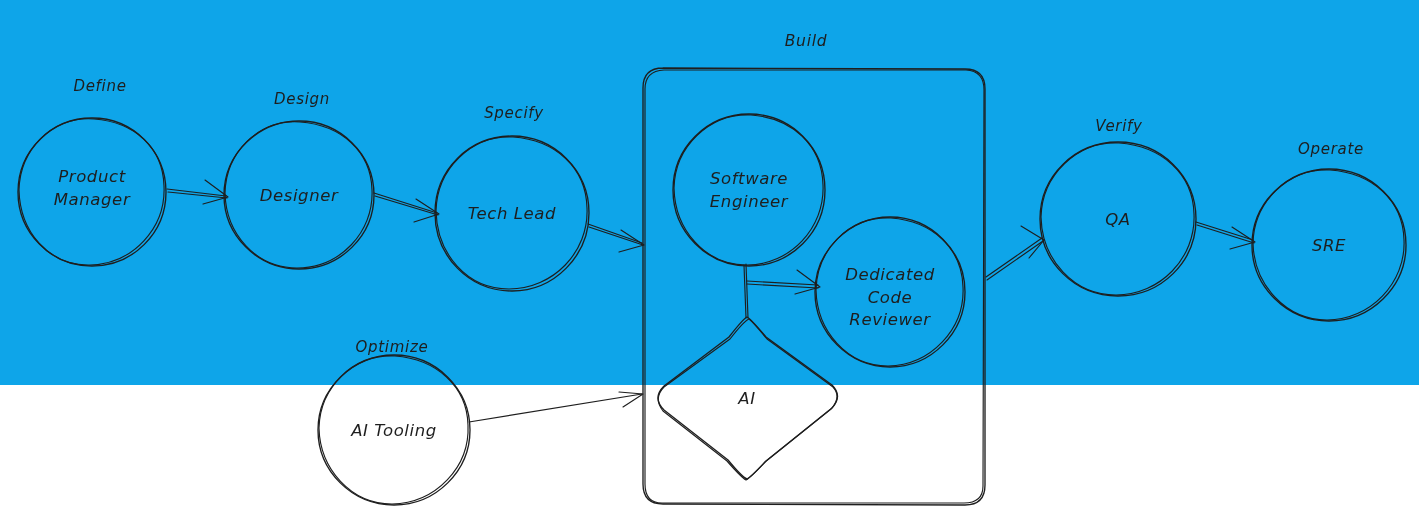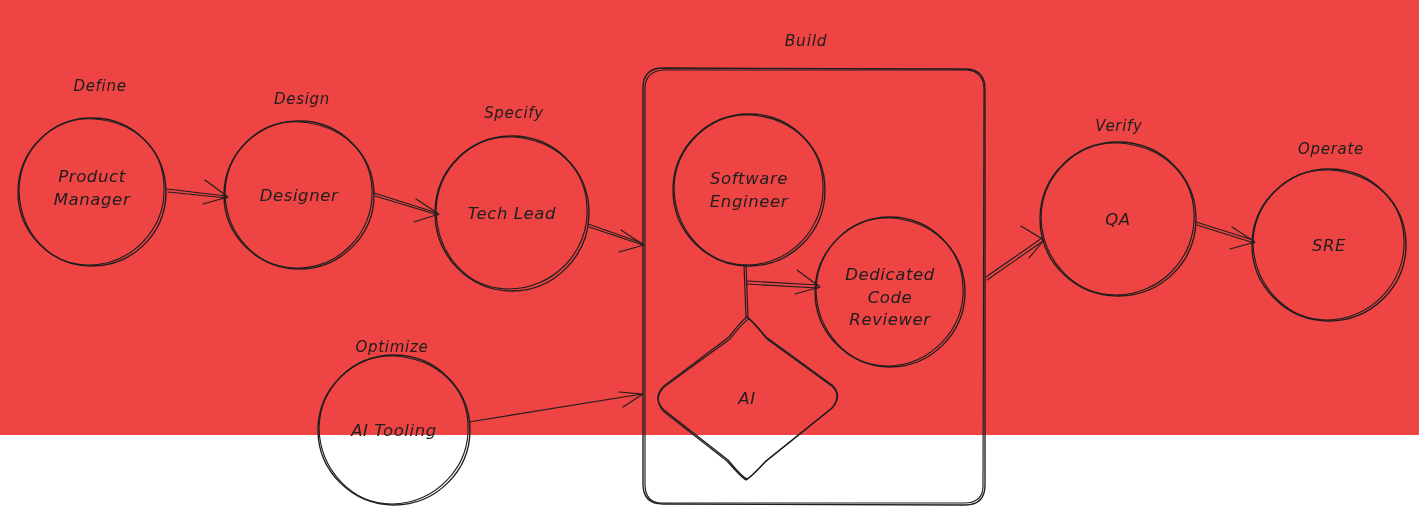--- a/index.html
+++ b/index.html
@@ -10,22 +10,22 @@
   }
   body {
     width: 1419px;
     height: 527px;
     overflow: hidden;
     font-family: "DejaVu Sans", sans-serif;
   }
   #canvas-root {
     position: relative;
     width: 1419px;
-    height: 435px;
-    background: #ef4444;
+    height: 385px;
+    background: #0ea5e9;
     text-align: center;
   }
   svg#diagram {
     display: block;
     width: 1419px;
     height: 527px;
   }
   .sketch-stroke {
     fill: none;
     stroke: #1e1e1e;

